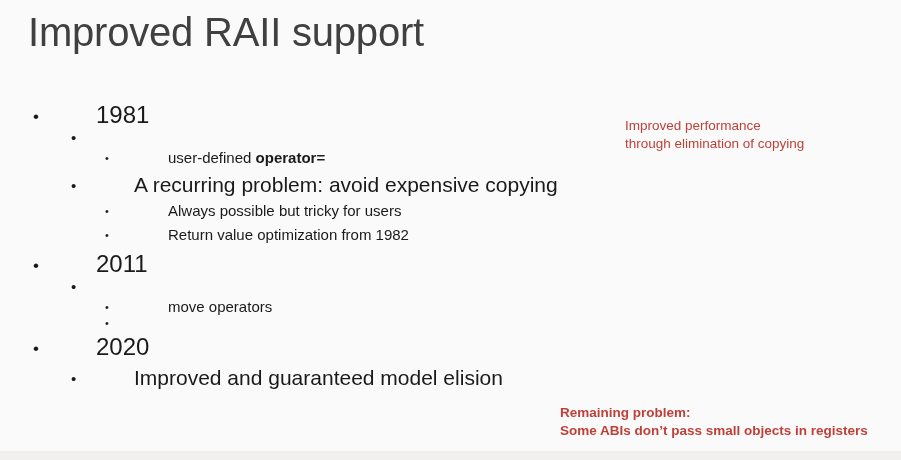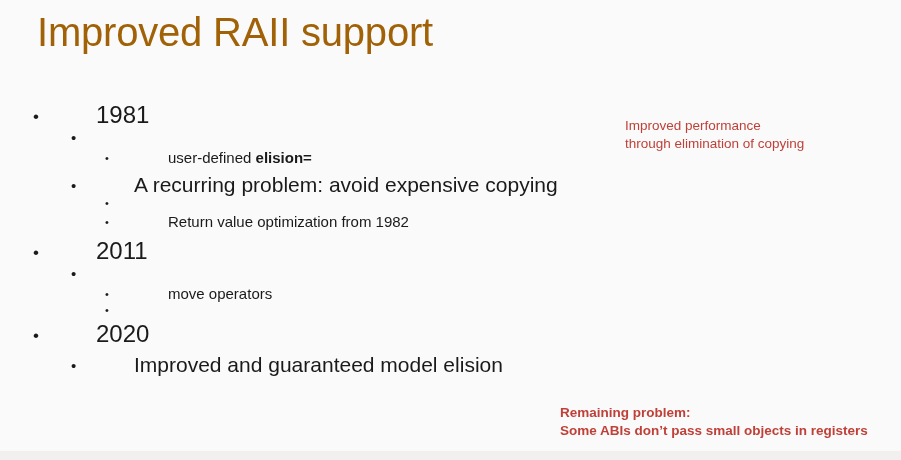--- a/index.html
+++ b/index.html
@@ -20,27 +20,27 @@
     position: relative;
     width: 901px;
     height: 460px;
     background: #fafafa;
     overflow: hidden;
   }
 
   
   #slide-title {
     position: absolute;
-    left: 37px;
+    left: 28px;
     top: 8px;
     font-size: 40px;
     font-weight: 300;
     line-height: 48px;
     letter-spacing: -0.2px;
-    color: #a16207;
+    color: #404040;
     white-space: nowrap;
   }
 
   
   #bullet-body {
     position: absolute;
     left: 0;
     top: 98px;
     width: 620px;
   }
@@ -154,28 +154,29 @@
   <div id="bullet-body">
       <div class="bullet-row lvl1">
         <span class="bullet-glyph">•</span>
         <span class="bullet-text">1981</span>
       </div>
       <div class="bullet-row lvl2">
         <span class="bullet-glyph">•</span>
       </div>
       <div class="bullet-row lvl3">
         <span class="bullet-glyph">•</span>
-        <span class="bullet-text"><span>user-defined </span><span class="bold-code">elision=</span></span>
+        <span class="bullet-text"><span>user-defined </span><span class="bold-code">operator=</span></span>
       </div>
       <div class="bullet-row lvl2">
         <span class="bullet-glyph">•</span>
         <span class="bullet-text">A recurring problem: avoid expensive copying</span>
       </div>
       <div class="bullet-row lvl3">
         <span class="bullet-glyph">•</span>
+        <span class="bullet-text">Always possible but tricky for users</span>
       </div>
       <div class="bullet-row lvl3">
         <span class="bullet-glyph">•</span>
         <span class="bullet-text">Return value optimization from 1982</span>
       </div>
       <div class="bullet-row lvl1">
         <span class="bullet-glyph">•</span>
         <span class="bullet-text">2011</span>
       </div>
       <div class="bullet-row lvl2">

